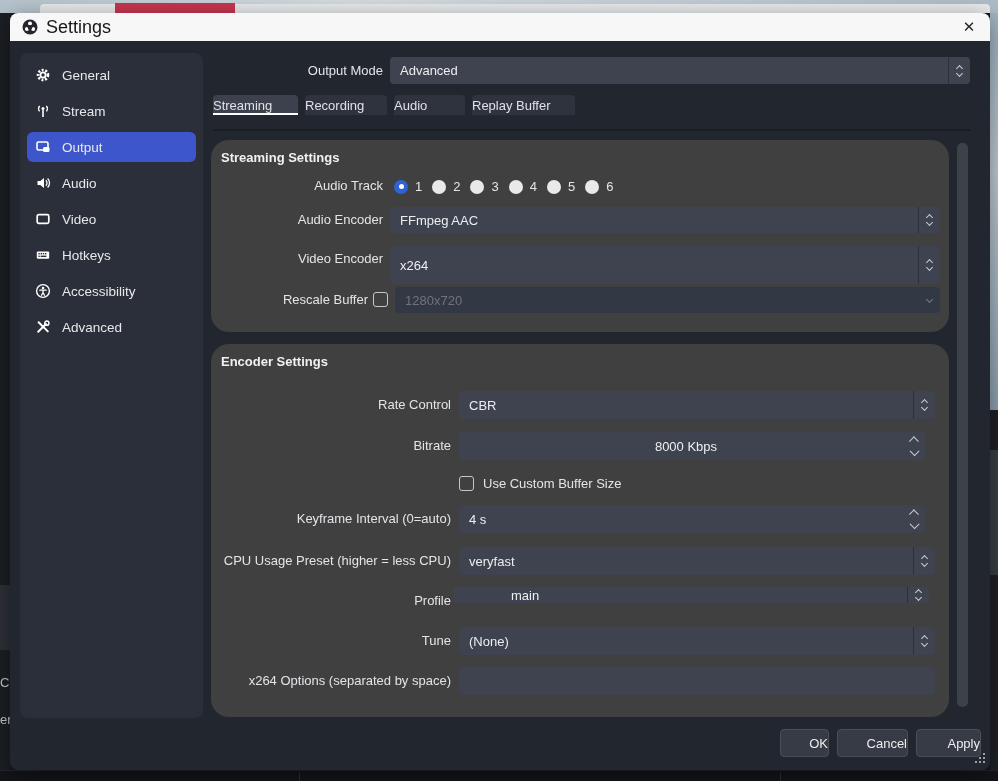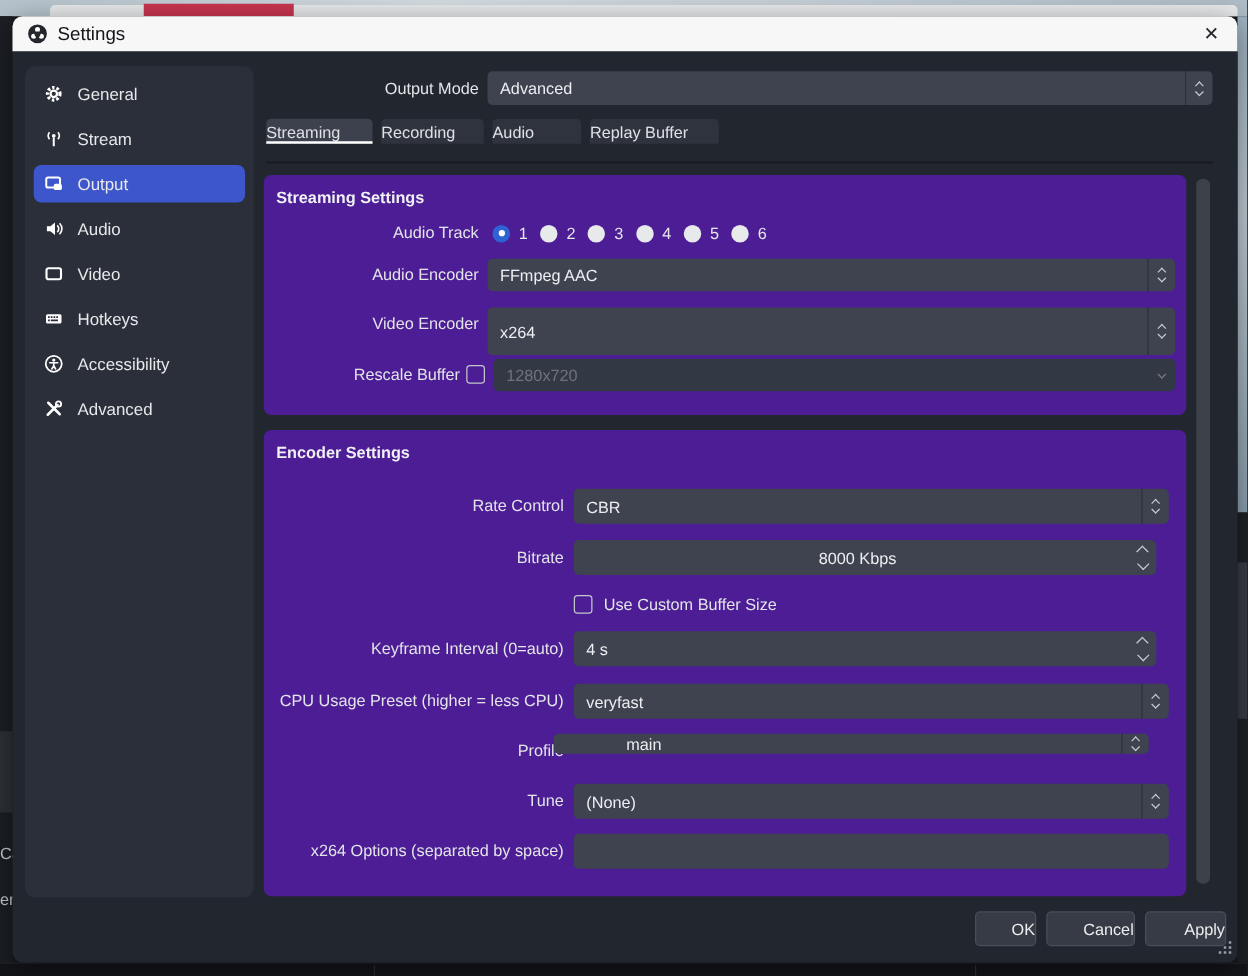--- a/index.html
+++ b/index.html
@@ -26,21 +26,21 @@
   .bg-bottom { left:0; top:770px; width:998px; height:11px; background:#13151a; border-top:1px solid #24272d; }
   .bg-vline1 { left:299px; top:772px; width:1px; height:9px; background:#2b2e34; }
   .bg-vline2 { left:780px; top:772px; width:1px; height:9px; background:#2b2e34; }
 
   
   .dialog { left:10px; top:13px; width:980px; height:757px;
     background:#22262e; border-radius:8px; box-shadow:0 6px 24px rgba(0,0,0,.45); }
   .titlebar { left:0; top:0; width:980px; height:28px; background:#f7f7f8;
     border-radius:8px 8px 0 0; display:flex; align-items:center; }
   .titlebar .logo { margin-left:12px; width:16px; height:16px; }
-  .titlebar .title { margin-left:8px; color:#15161a; font-size:15px; }
+  .titlebar .title { margin-left:8px; color:#15161a; font-size:18px; }
   .close-btn { position:absolute; right:10px; top:4px; width:22px; height:20px;
     display:flex; align-items:center; justify-content:center;
     color:#24262b; font-size:15px; cursor:default; }
 
   
   .sidebar { left:10px; top:40px; width:183px; height:665px; background:#2b2f39; border-radius:8px; padding:7px; }
   .side-item { display:flex; align-items:center; height:30px; margin-bottom:6px;
     border-radius:6px; padding-left:8px; gap:11px; color:#e7e8ea; font-size:13.5px; }
   .side-item.selected { background:#3e56cc; }
   .side-item svg { width:16px; height:16px; flex:0 0 16px; }
@@ -68,21 +68,21 @@
   .textinput { background:#3e434f; border-radius:4px; }
 
   
   .tab { top:82px; height:20px; border-radius:4px 4px 0 0; display:flex; align-items:center;
     justify-content:flex-start; background:#2f333d; color:#dfe1e5; }
   .tab.selected { background:#3c414d; }
   .tab .underline { position:absolute; left:0; bottom:0; width:100%; height:2px; background:#ffffff; }
   .tabs-sep { left:203px; top:116px; width:757px; height:2px; background:#1a1d23; }
 
   
-  .gb { background:#4c1d95; border-radius:6px; }
+  .gb { background:#404040; border-radius:18px; }
   .gb-title { position:absolute; left:10px; top:10px; font-weight:bold; color:#f0f1f4; }
   .row-label { position:absolute; text-align:right; color:#e2e4e8; }
 
   
   .radio-row { position:absolute; display:flex; align-items:center; }
   .radio-item { display:flex; align-items:center; gap:7px; margin-right:10px; }
   .radio { width:14px; height:14px; border-radius:50%; background:#e8e9eb; }
   .radio.checked { background:#2e63d6; position:relative; }
   .radio.checked::after { content:""; position:absolute; left:4.5px; top:4.5px;
     width:5px; height:5px; border-radius:50%; background:#ffffff; }
@@ -318,21 +318,21 @@
     <div class="row-label" style="left:0;top:203px;width:240px;height:28px;line-height:28px;">CPU Usage Preset (higher = less CPU)</div>
     <div class="field divided abs" style="left:248px;top:203px;width:476px;height:28px;">
       <span class="val">veryfast</span>
       <span class="arrows">
           <i class="chev small up"></i>
           <i class="chev small down"></i>
         </span>
     </div>
 
     <div class="row-label" style="left:0;top:243px;width:240px;height:28px;line-height:28px;">Profile</div>
-    <div class="field divided abs" style="left:232px;top:243px;width:476px;height:16px;padding-left:48px;">
+    <div class="field divided abs" style="left:242px;top:243px;width:476px;height:16px;padding-left:48px;">
       <span class="val">main</span>
       <span class="arrows">
           <i class="chev small up"></i>
           <i class="chev small down"></i>
         </span>
     </div>
 
     <div class="row-label" style="left:0;top:283px;width:240px;height:28px;line-height:28px;">Tune</div>
     <div class="field divided abs" style="left:248px;top:283px;width:476px;height:28px;">
       <span class="val">(None)</span>

